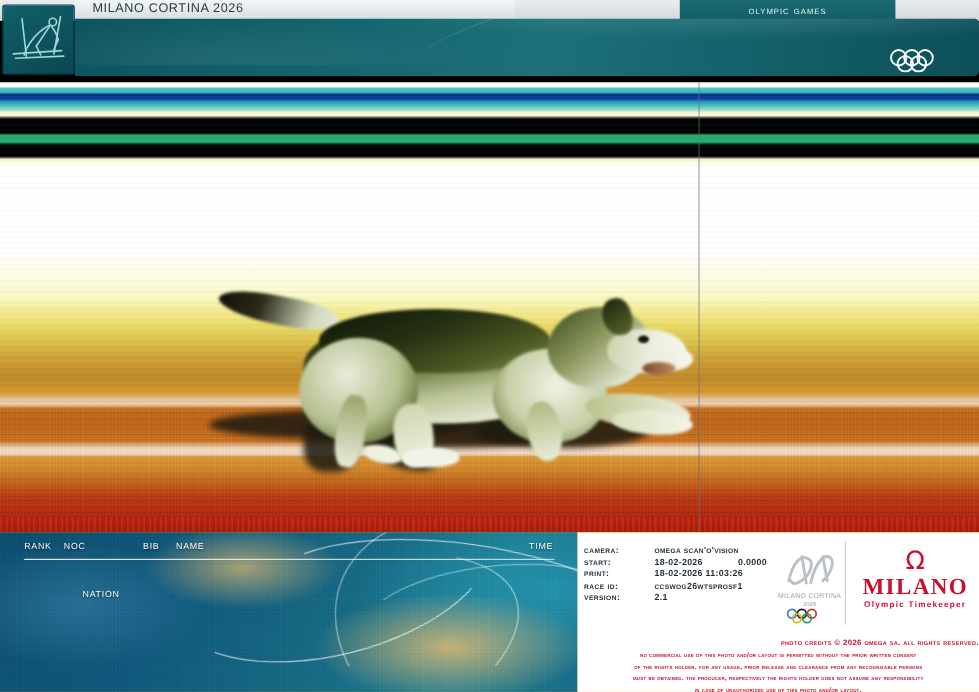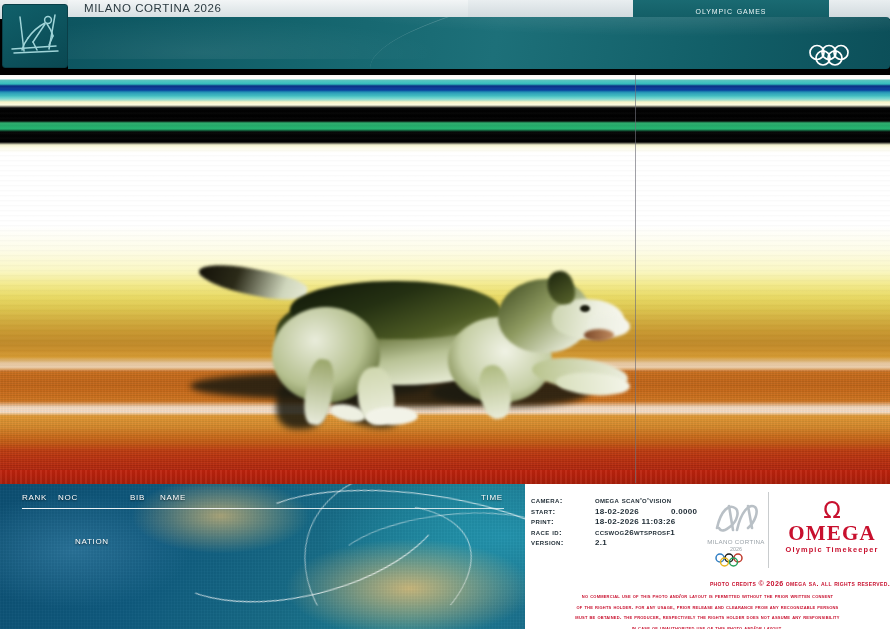--- a/index.html
+++ b/index.html
@@ -9,21 +9,21 @@
 
   
   .header{position:absolute;left:0;top:0;width:890px;height:75px;background:#000;}
   .hdr-topstrip{position:absolute;left:0;top:0;width:890px;height:19px;
       background:linear-gradient(#e9eef0,#cfd8dc);}
   .hdr-tab-left{position:absolute;left:68px;top:0;width:400px;height:19px;
       background:linear-gradient(#f2f5f6,#d4dde0);
       border-radius:0 0 3px 0;}
   .hdr-tab-left .lbl{position:absolute;left:16px;top:2px;font-size:11.5px;
       letter-spacing:.55px;color:#2b3a40;font-weight:400;}
-  .hdr-tab-right{position:absolute;right:61px;top:0;width:196px;height:22px;
+  .hdr-tab-right{position:absolute;right:76px;top:0;width:196px;height:22px;
       background:linear-gradient(#1a6a72,#115b63);border-radius:0 0 5px 5px;margin-left:40px;}
   .hdr-tab-right .lbl{position:absolute;left:0;right:0;top:4px;text-align:center;
       font-size:10.5px;letter-spacing:.9px;color:#eaf4f5;
       font-variant:small-caps;text-transform:lowercase;}
   .hdr-bar{position:absolute;left:68px;top:17px;width:822px;height:52px;
       background:linear-gradient(100deg,#0d5560 0%,#14646d 28%,#1d7079 52%,#125f68 78%,#0c4f59 100%);
       border-radius:0 4px 4px 0;overflow:hidden;}
   .hdr-bar:after{content:"";position:absolute;left:-10%;top:-40%;width:120%;height:120%;
       background:radial-gradient(ellipse 60% 70% at 72% 20%,rgba(255,255,255,.16),transparent 62%),
                  radial-gradient(ellipse 40% 90% at 22% 90%,rgba(255,255,255,.07),transparent 60%);}
@@ -317,21 +317,21 @@
           <circle cx="17.5" cy="68" r="4" stroke="#e8b51e"></circle>
           <circle cx="26.5" cy="68" r="4" stroke="#27a05a"></circle>
         </g>
       </svg>
     </div>
 
     <div class="divider"></div>
 
     <div class="omega">
       <div class="glyph">Ω</div>
-      <div class="word">OMEGA</div>
+      <div class="word">MILANO</div>
       <div class="sub">Olympic Timekeeper</div>
     </div>
 
     <div class="credit">Photo credits © 2026 OMEGA SA. All rights reserved.</div>
 
     <div class="legal">
       <div>No commercial use of this photo and/or layout is permitted without the prior written consent</div>
       <div>of the rights holder. For any usage, prior release and clearance from any recognizable persons</div>
       <div>must be obtained. The producer, respectively the rights holder does not assume any responsibility</div>
       <div>in case of unauthorized use of this photo and/or layout.</div>

